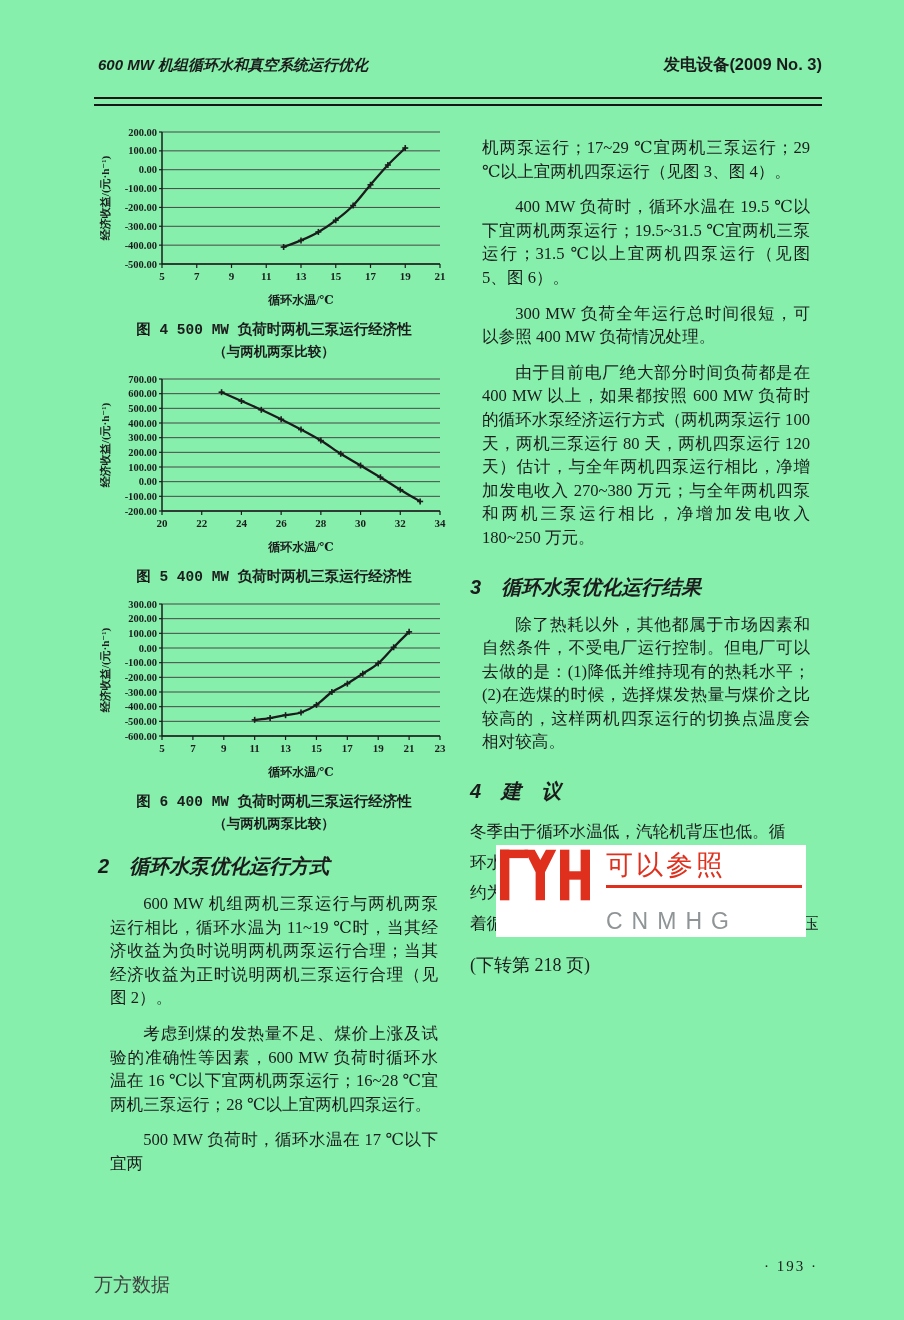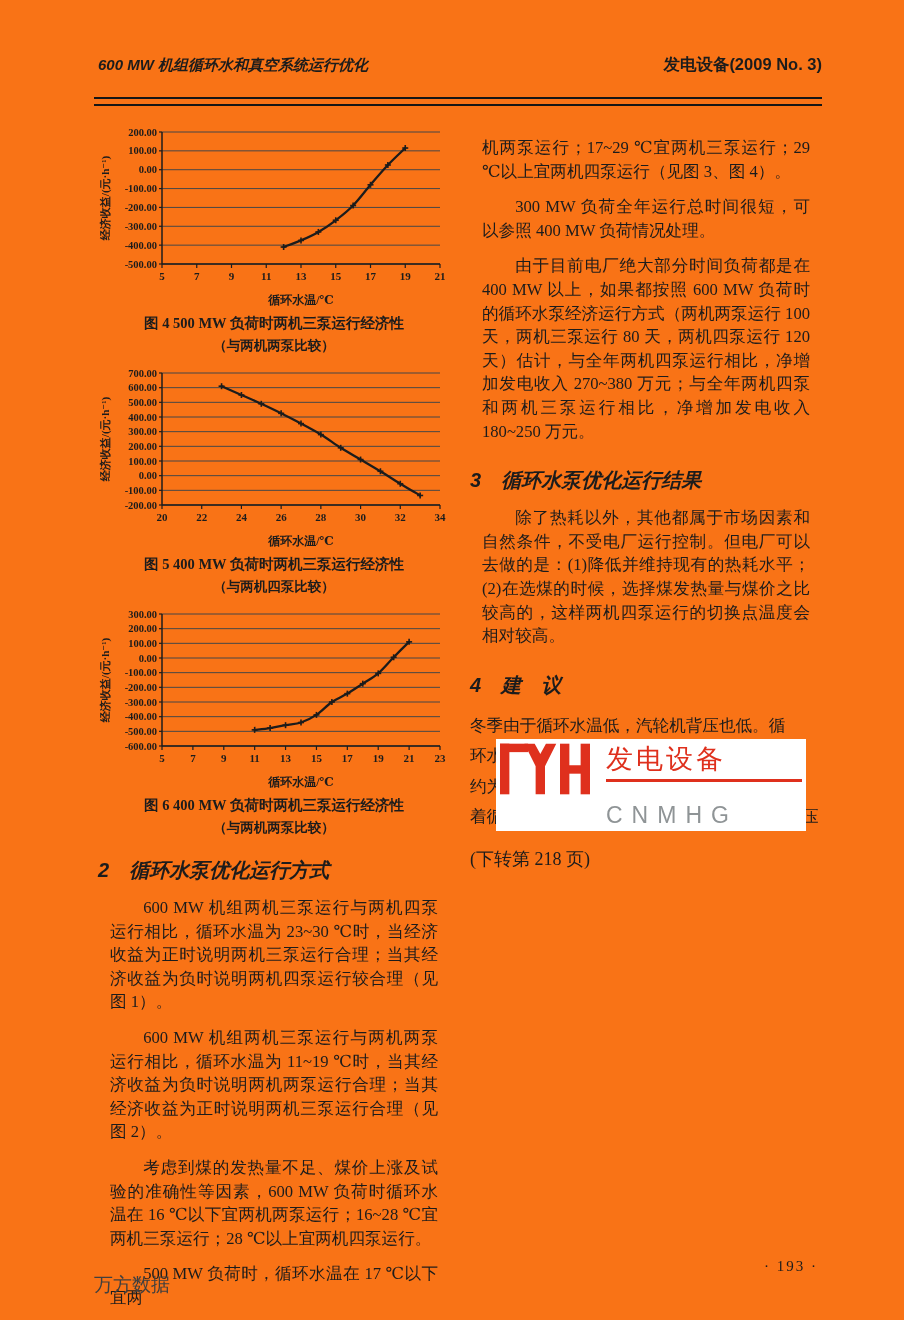--- a/index.html
+++ b/index.html
@@ -1,30 +1,30 @@
 <!DOCTYPE html>
 <html><head>
 <meta charset="utf-8">
 <style>
   html,body{margin:0;padding:0;background:#e8e8e8;}
-  .page{position:relative;width:904px;height:1320px;background:#f97316;margin:0 auto;overflow:hidden;
+  .page{position:relative;width:904px;height:1320px;background:#86efac;margin:0 auto;overflow:hidden;
         font-family:"Liberation Serif","DejaVu Serif",serif;color:#1c1c1c;}
   
   .hdr{position:absolute;left:98px;top:54px;width:724px;display:flex;justify-content:space-between;align-items:baseline;}
   .h-left{font-family:"Liberation Sans","DejaVu Sans",sans-serif;font-style:italic;font-weight:700;font-size:15px;}
   .h-right{font-family:"Liberation Sans","DejaVu Sans",sans-serif;font-weight:700;font-size:16.5px;}
   .rule{position:absolute;left:94px;top:97px;width:728px;height:5px;border-top:2px solid #161616;border-bottom:2px solid #161616;}
   
   .col{position:absolute;top:124px;width:352px;}
   .col-left{left:98px;}
   .col-right{left:470px;}
   
   figure{margin:0 0 10px 0;padding:0;}
   figcaption{text-align:center;}
-  .cap{font-family:Liberation Serif, serif;font-weight:700;font-size:14.5px;margin-top:2px;}
+  .cap{font-family:Liberation Mono, monospace;font-weight:700;font-size:14.5px;margin-top:8px;}
   .subcap{font-family:"Liberation Sans","DejaVu Sans",sans-serif;font-weight:700;font-size:13.5px;margin-top:4px;}
   svg text{font-family:"Liberation Serif","DejaVu Serif",serif;}
   
   .sec{font-family:"Liberation Sans","DejaVu Sans",sans-serif;font-weight:700;font-size:20px;margin:20px 0 12px 0;font-style:italic;}
   .sec .n{margin-right:20px;}
   .col-right .sec{margin-top:24px;}
   p.body{margin:12px;font-size:16.6px;line-height:23.6px;text-align:justify;}
   p.ind{text-indent:2em;}
   sup{font-size:11px;}
   
@@ -197,21 +197,20 @@
           <line x1="262.57142857142856" y1="91.53333333333333" x2="262.57142857142856" y2="97.53333333333333" stroke="#1c1c1c" stroke-width="1.6"></line>
           <line x1="279.42857142857144" y1="106.26666666666667" x2="285.42857142857144" y2="106.26666666666667" stroke="#1c1c1c" stroke-width="1.6"></line>
           <line x1="282.42857142857144" y1="103.26666666666667" x2="282.42857142857144" y2="109.26666666666667" stroke="#1c1c1c" stroke-width="1.6"></line>
           <line x1="299.2857142857143" y1="118.73333333333333" x2="305.2857142857143" y2="118.73333333333333" stroke="#1c1c1c" stroke-width="1.6"></line>
           <line x1="302.2857142857143" y1="115.73333333333333" x2="302.2857142857143" y2="121.73333333333333" stroke="#1c1c1c" stroke-width="1.6"></line>
           <line x1="319.14285714285717" y1="130.46666666666667" x2="325.14285714285717" y2="130.46666666666667" stroke="#1c1c1c" stroke-width="1.6"></line>
           <line x1="322.14285714285717" y1="127.46666666666667" x2="322.14285714285717" y2="133.46666666666667" stroke="#1c1c1c" stroke-width="1.6"></line>
         </svg>
       <figcaption>
         <div class="cap">图 5  400 MW 负荷时两机三泵运行经济性</div>
-        <div class="subcap">（与两机四泵比较）</div>
       </figcaption>
     </figure>
 
     <figure>
       <svg width="350" height="184" viewBox="0 0 350 184">
           <line x1="64" y1="8" x2="342" y2="8" stroke="#474747" stroke-width="1"></line>
           <line x1="61" y1="8" x2="64" y2="8" stroke="#1c1c1c" stroke-width="1.2"></line>
           <text x="59" y="11.6" text-anchor="end" font-size="10.5" font-weight="700" fill="#1c1c1c">300.00</text>
           <line x1="64" y1="22.666666666666664" x2="342" y2="22.666666666666664" stroke="#474747" stroke-width="1"></line>
           <line x1="61" y1="22.666666666666664" x2="64" y2="22.666666666666664" stroke="#1c1c1c" stroke-width="1.2"></line>
@@ -288,28 +287,28 @@
           <line x1="308.1111111111111" y1="35.86666666666667" x2="314.1111111111111" y2="35.86666666666667" stroke="#1c1c1c" stroke-width="1.6"></line>
           <line x1="311.1111111111111" y1="32.86666666666667" x2="311.1111111111111" y2="38.86666666666667" stroke="#1c1c1c" stroke-width="1.6"></line>
         </svg>
       <figcaption>
         <div class="cap">图 6  400 MW 负荷时两机三泵运行经济性</div>
         <div class="subcap">（与两机两泵比较）</div>
       </figcaption>
     </figure>
 
     <h2 class="sec"><span class="n">2</span><span>循环水泵优化运行方式</span></h2>
-    <p class="body ind">600 MW 机组两机三泵运行与两机四泵运行相比，循环水温为 23~30 ℃时，当经济收益为正时说明两机三泵运行合理；当其经济收益为负时说明两机四泵运行较合理（见图 1）。</p>
     <p class="body ind">600 MW 机组两机三泵运行与两机两泵运行相比，循环水温为 11~19 ℃时，当其经济收益为负时说明两机两泵运行合理；当其经济收益为正时说明两机三泵运行合理（见图 2）。</p>
     <p class="body ind">考虑到煤的发热量不足、煤价上涨及试验的准确性等因素，600 MW 负荷时循环水温在 16 ℃以下宜两机两泵运行；16~28 ℃宜两机三泵运行；28 ℃以上宜两机四泵运行。</p>
     <p class="body ind">500 MW 负荷时，循环水温在 17 ℃以下宜两</p>
   </div>
 
   <div class="col col-right">
     <p class="body">机两泵运行；17~29 ℃宜两机三泵运行；29 ℃以上宜两机四泵运行（见图 3、图 4）。</p>
+    <p class="body ind">400 MW 负荷时，循环水温在 19.5 ℃以下宜两机两泵运行；19.5~31.5 ℃宜两机三泵运行；31.5 ℃以上宜两机四泵运行（见图 5、图 6）。</p>
     <p class="body ind">300 MW 负荷全年运行总时间很短，可以参照 400 MW 负荷情况处理。</p>
     <p class="body ind">由于目前电厂绝大部分时间负荷都是在 400 MW 以上，如果都按照 600 MW 负荷时的循环水泵经济运行方式（两机两泵运行 100 天，两机三泵运行 80 天，两机四泵运行 120 天）估计，与全年两机四泵运行相比，净增加发电收入 270~380 万元；与全年两机四泵和两机三泵运行相比，净增加发电收入 180~250 万元。</p>
 
     <h2 class="sec"><span class="n">3</span><span>循环水泵优化运行结果</span></h2>
     <p class="body ind">除了热耗以外，其他都属于市场因素和自然条件，不受电厂运行控制。但电厂可以去做的是：(1)降低并维持现有的热耗水平；(2)在选煤的时候，选择煤发热量与煤价之比较高的，这样两机四泵运行的切换点温度会相对较高。</p>
 
     <h2 class="sec"><span class="n">4</span><span>建　议</span></h2>
 
     <div class="wm-wrap">
       <div class="wm-line"><span>冬季由于循环水温低，汽轮机背压也低。循</span></div>
@@ -320,21 +319,21 @@
       <div class="watermark">
         <svg class="wm-logo" width="90" height="56" viewBox="0 0 96 58">
           <rect x="0" y="2" width="10" height="54" fill="#df301d"></rect>
           <rect x="0" y="2" width="30" height="9" fill="#df301d"></rect>
           <polygon points="26,2 37,2 43,13 49,2 60,2 48,26 48,56 38,56 38,26" fill="#df301d"></polygon>
           <rect x="64" y="2" width="10" height="54" fill="#df301d"></rect>
           <rect x="86" y="2" width="10" height="54" fill="#df301d"></rect>
           <rect x="64" y="25" width="32" height="9" fill="#df301d"></rect>
         </svg>
         <div class="wm-right">
-          <div class="wm-cn">发电设备</div>
+          <div class="wm-cn">可以参照</div>
           <div class="wm-rule"></div>
           <div class="wm-en">CNMHG</div>
         </div>
       </div>
     </div>
 
     <div class="note">(下转第 218 页)</div>
   </div>
 
   <div class="pageno">· 193 ·</div>

